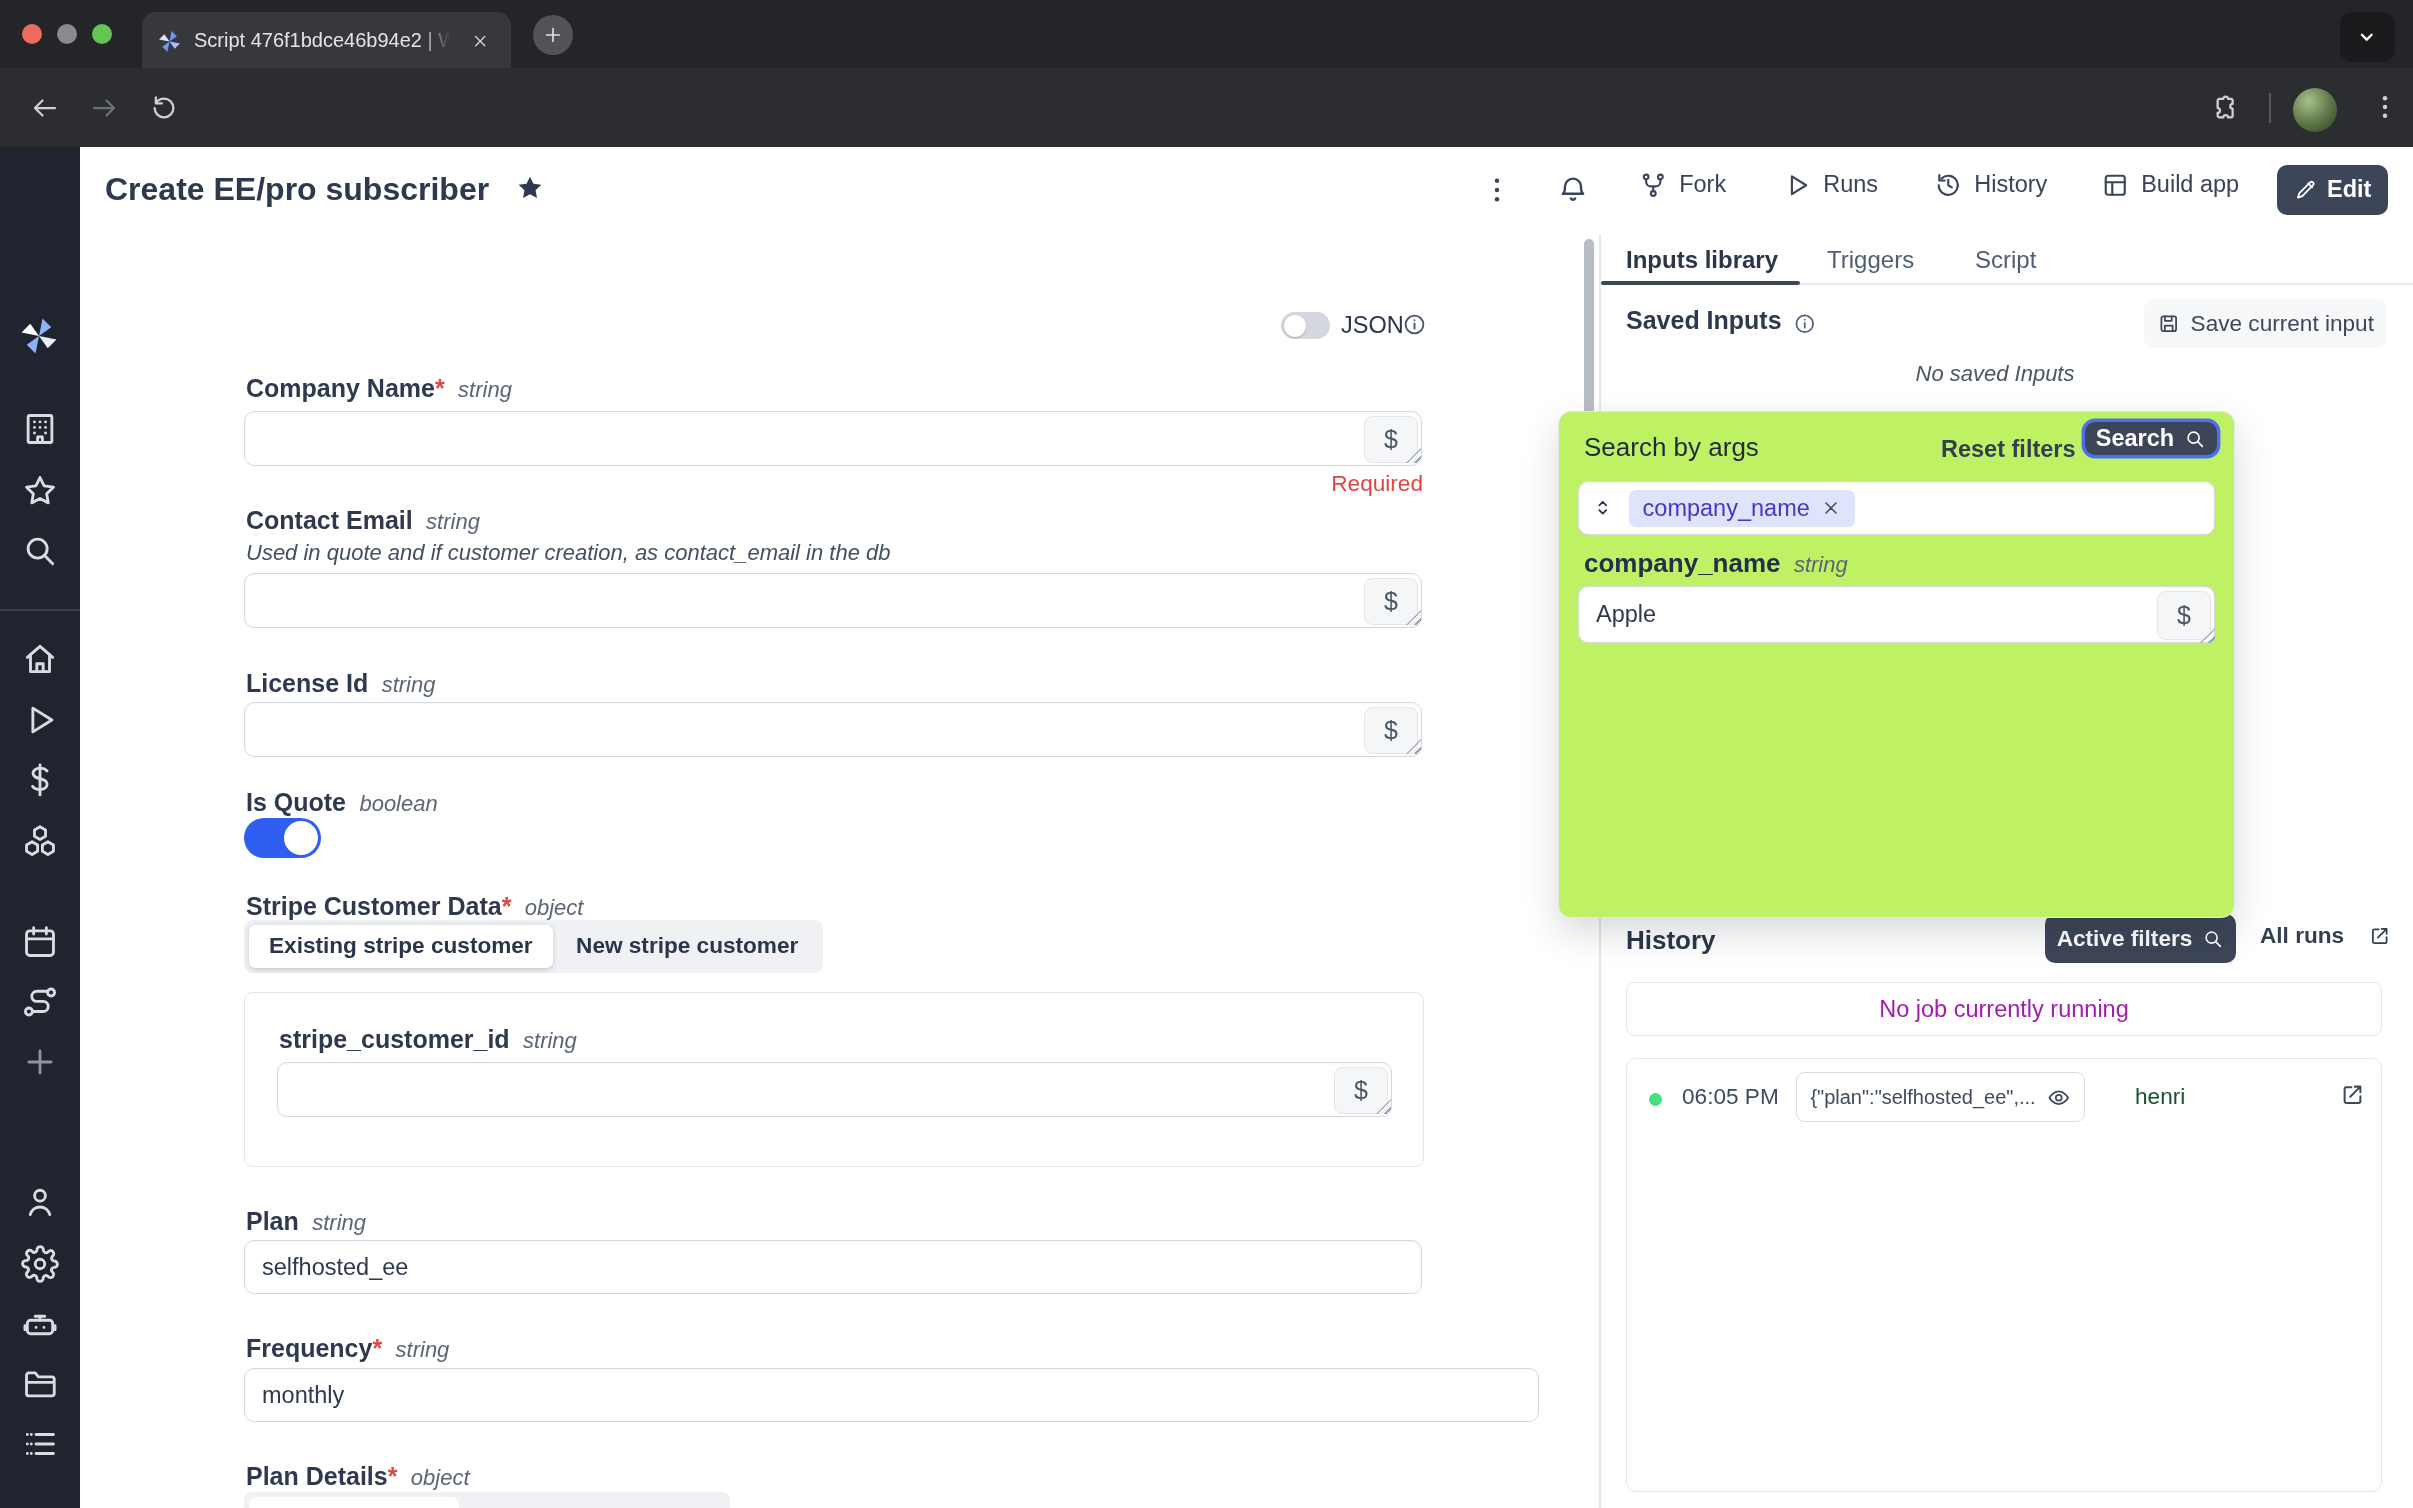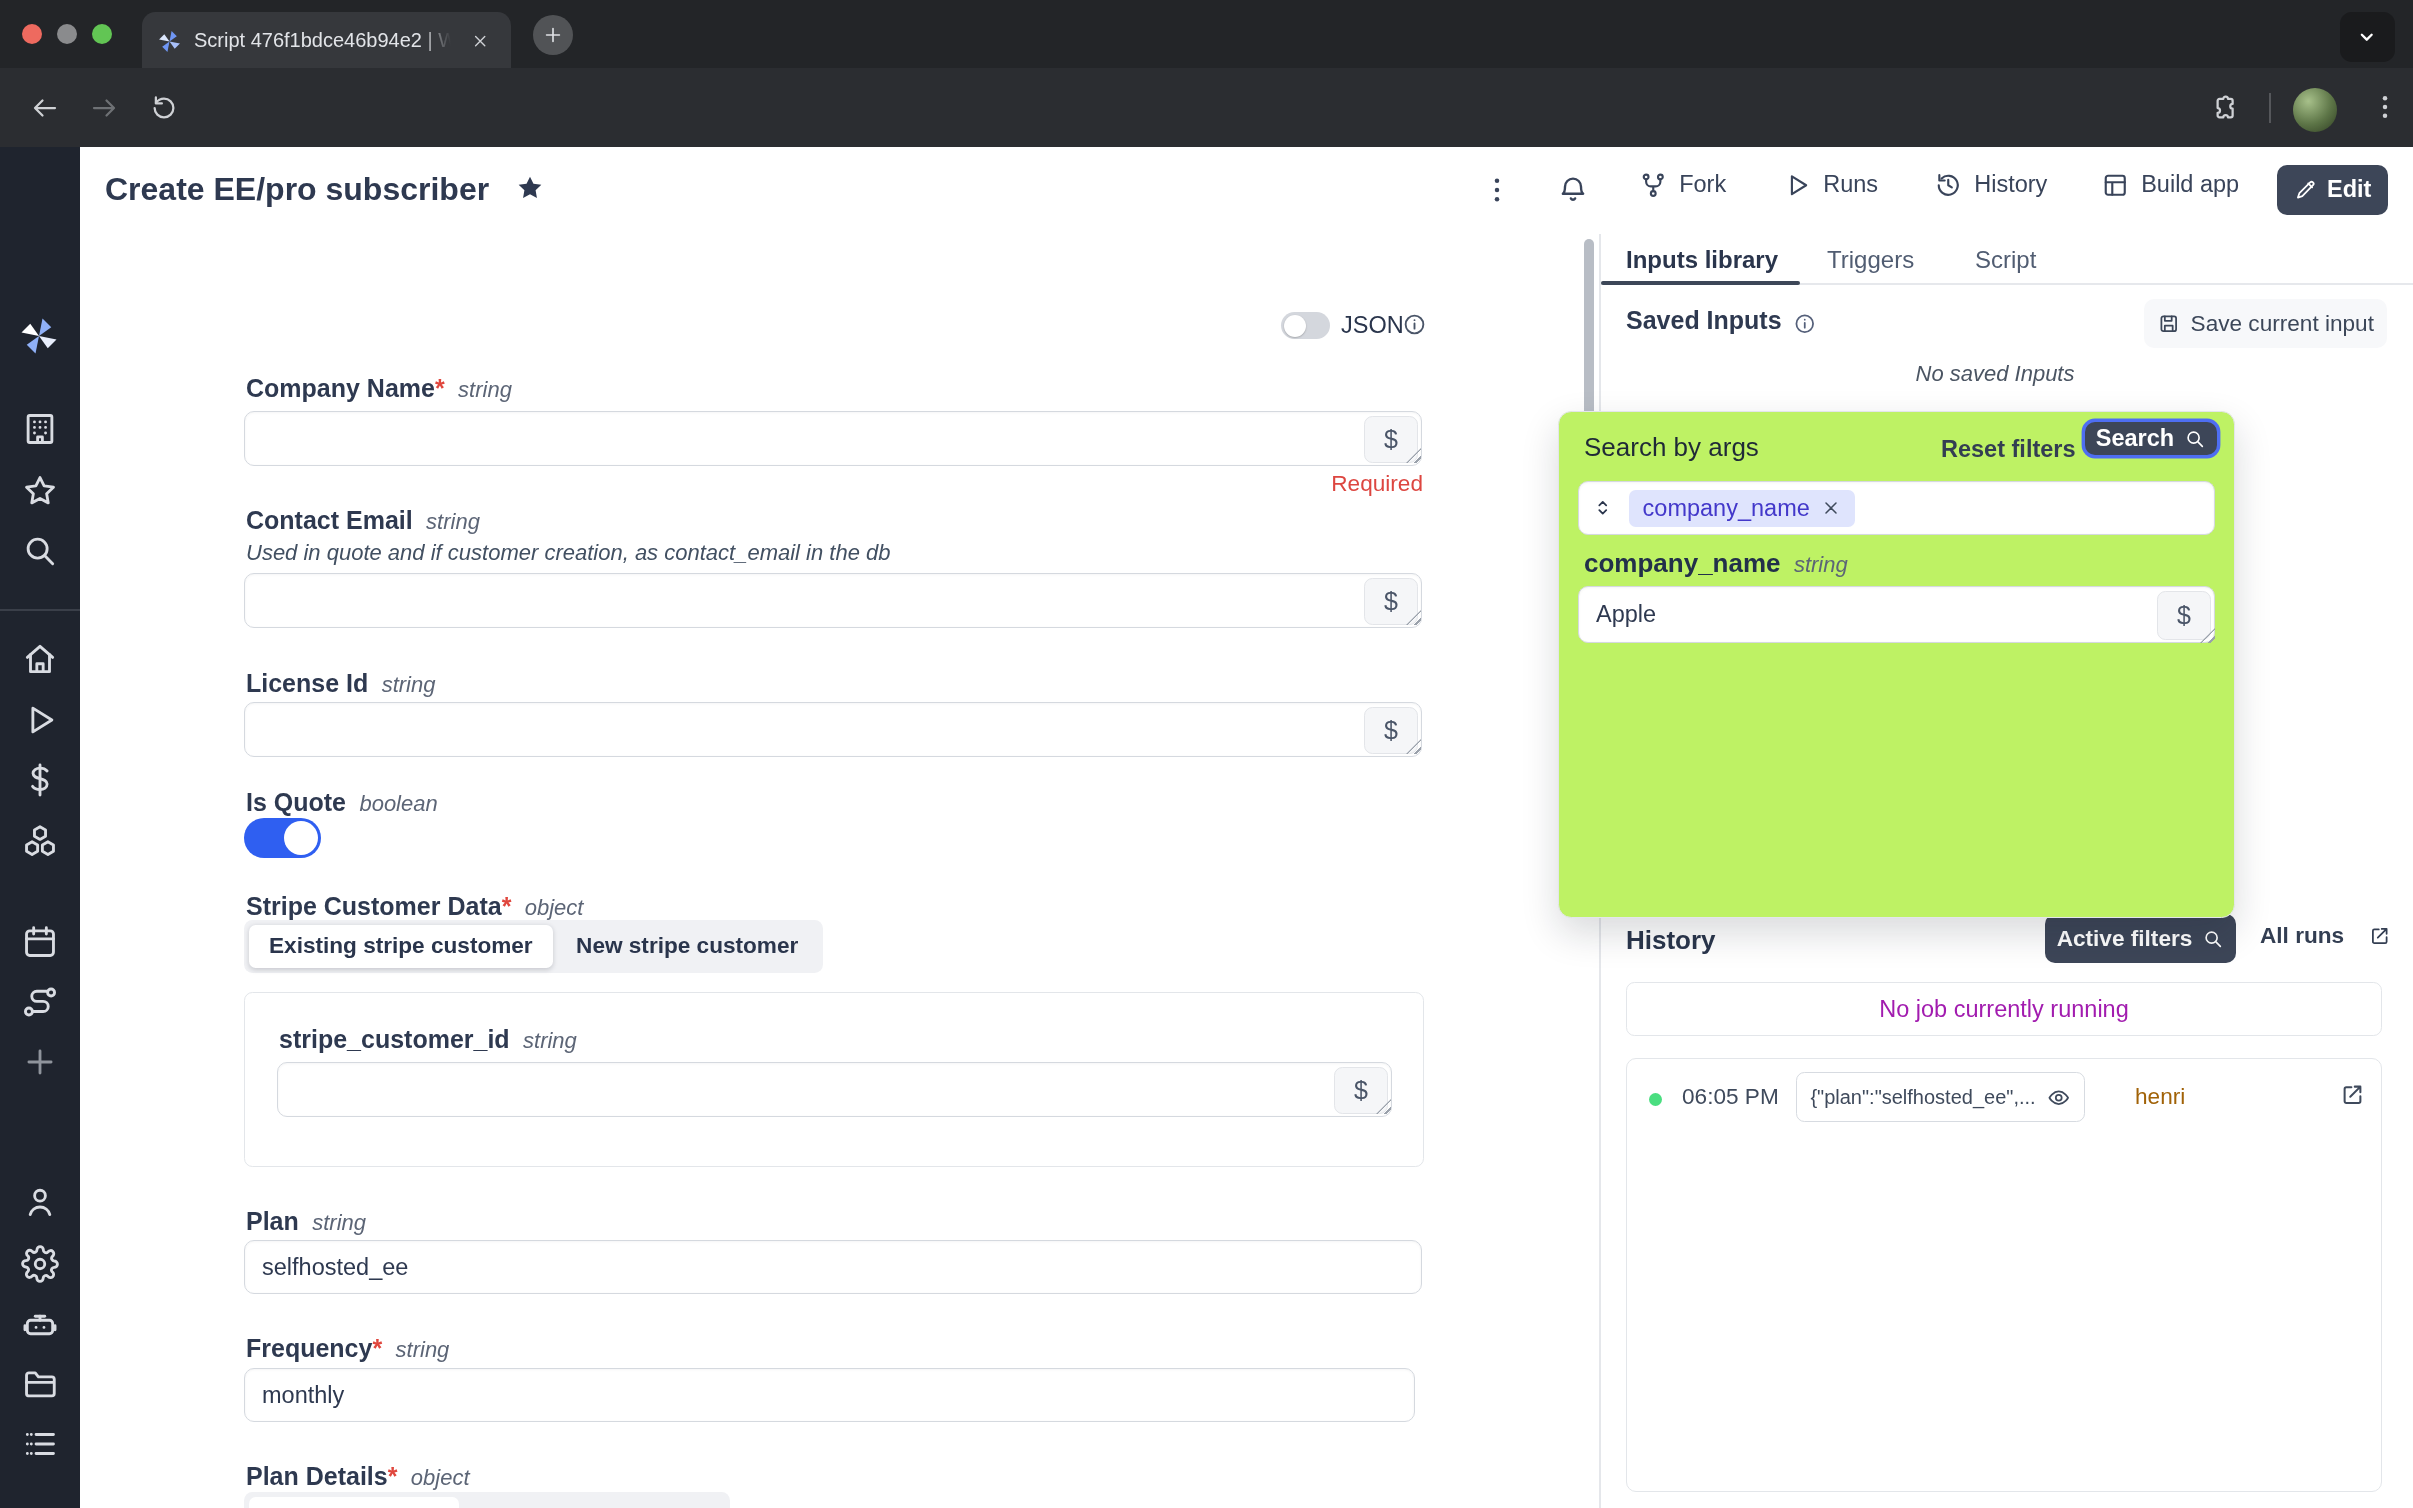--- a/index.html
+++ b/index.html
@@ -296,21 +296,21 @@
     <div class="abs lbl" style="left:34px;top:32px;"><span>stripe_customer_id</span><span class="typ">string</span></div>
     <textarea class="abs tbox" style="left: 32px; top: 69px; width: 1115px; height: 55px;"></textarea>
     <div class="abs dollar" style="left:1089px;top:74px;width:52px;height:45px;">$</div>
     <div class="abs corner" style="left:1131px;top:106px;"></div>
   </div>
 
   <div class="abs lbl" style="left:166px;top:973px;"><span>Plan</span><span class="typ">string</span></div>
   <input class="abs tbox" style="left: 164px; top: 1006px; width: 1178px; height: 54px;" value="selfhosted_ee">
 
   <div class="abs lbl" style="left:166px;top:1100px;"><span>Frequency</span><span class="req">*</span><span class="typ">string</span></div>
-  <input class="abs tbox" style="left: 164px; top: 1134px; width: 1171px; height: 54px;" value="monthly">
+  <input class="abs tbox" style="left: 164px; top: 1134px; width: 1295px; height: 54px;" value="monthly">
 
   <div class="abs lbl" style="left:166px;top:1228px;"><span>Plan Details</span><span class="req">*</span><span class="typ">object</span></div>
   <div class="abs" style="left:164px;top:1258px;width:486px;height:17px;background:#f0f1f4;border-radius:8.4px 8.4px 0 0;overflow:hidden;">
     <div class="abs" style="left:5px;top:5px;width:210px;height:11.7px;background:#fff;border-radius:6.7px 6.7px 0 0;"></div>
   </div>
 
   <div class="abs" style="left:1504px;top:5px;width:10px;height:268px;border-radius:5px;background:#b8bdc5;"></div>
 </div>
 
 <div class="abs" style="left:1599px;top:234px;width:1.7px;height:1275px;background:#e5e7eb;"></div>
@@ -359,21 +359,21 @@
   <div class="abs card" style="left:25px;top:824px;width:754px;height:432px;">
     <div class="abs" style="left:22px;top:34px;width:13.4px;height:13.4px;border-radius:50%;background:#4ade80;"></div>
     <div class="abs" style="left:55px;top:25px;font-size:22.6px;color:#3f4a5c;">06:05 PM</div>
     <div class="abs" style="left:169px;top:13.4px;height:50px;border:0.8px solid #d7dbe1;border-radius:8.4px;display:flex;align-items:center;gap:11.7px;padding:0 13.4px;box-sizing:border-box;">
       <span class="mono" style="font-size:20px;color:#3f4a5c;">{"plan":"selfhosted_ee",...</span>
       <svg class="ic" style="color:#3f4a5c;" width="23.5" height="23.5" viewBox="0 0 24 24">
           <path d="M2.5 12S6 5.5 12 5.5 21.5 12 21.5 12 18 18.5 12 18.5 2.5 12 2.5 12z"></path>
           <circle cx="12" cy="12" r="3"></circle>
         </svg>
     </div>
-    <div class="abs" style="left:508px;top:25px;font-size:22.6px;color:#a16207;">henri</div>
+    <div class="abs" style="left:508px;top:25px;font-size:22.6px;color:#14532d;">henri</div>
     <svg class="ic abs" style="left:712px;top:22px;color:#3f4a5c;" width="27" height="27" viewBox="0 0 24 24">
         <path d="M14 5h5v5M19 5l-9 9"></path>
         <path d="M19 13.5V18a1.5 1.5 0 01-1.5 1.5h-11A1.5 1.5 0 015 18V7a1.5 1.5 0 011.5-1.5H11"></path>
       </svg>
   </div>
 </div>
 
 <div class="abs popup" style="left:1558px;top:411px;width:675px;height:505px;">
   <div class="abs" style="left:25px;top:20px;font-size:26px;color:#1f2937;">Search by args</div>
   <div class="abs" style="left:382px;top:23.5px;font-size:23.5px;font-weight:bold;color:#333e52;">Reset filters</div>

